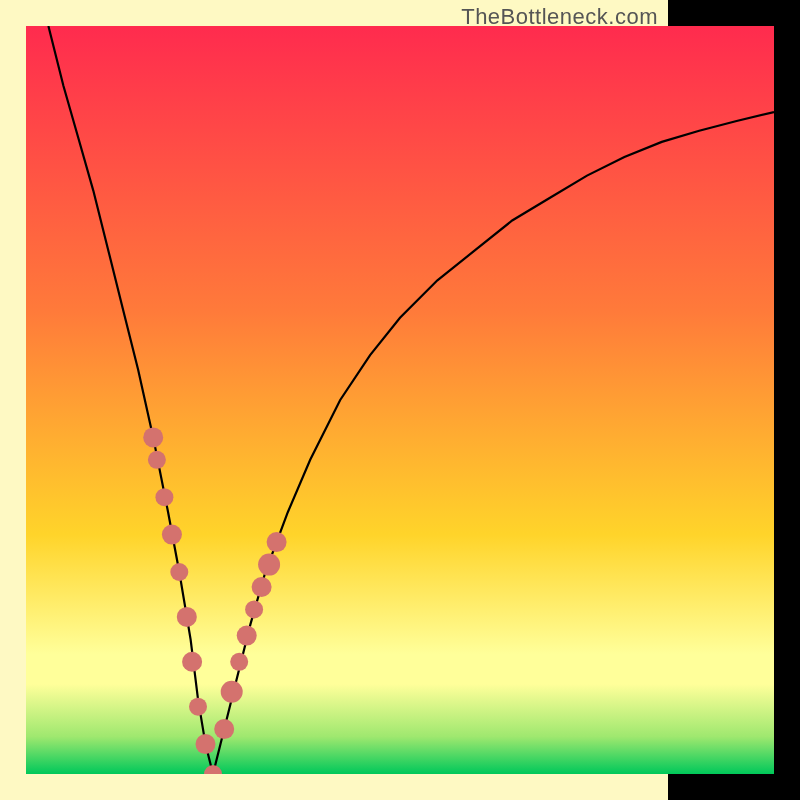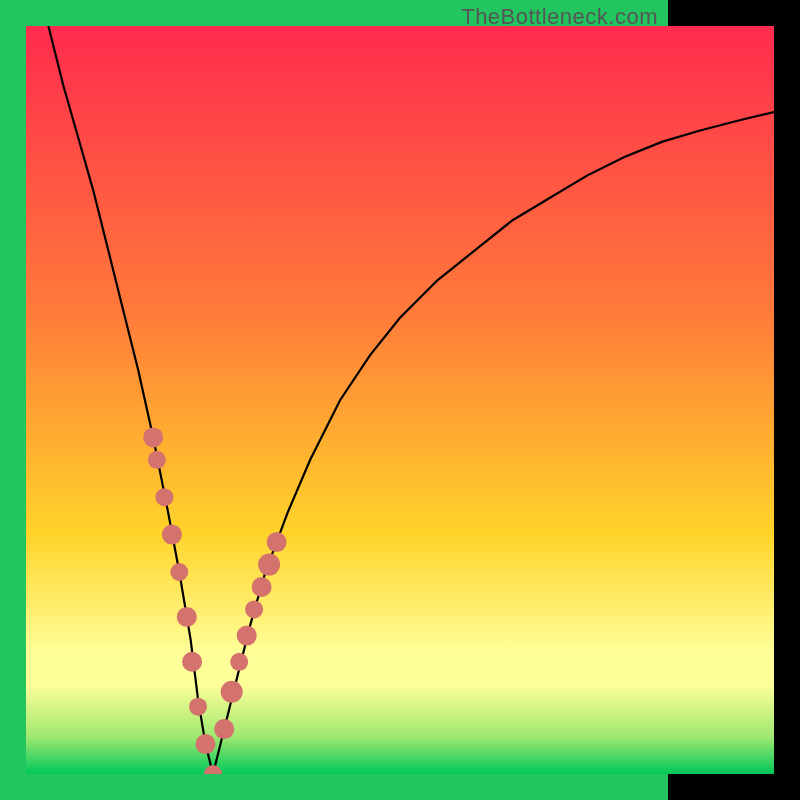--- a/index.html
+++ b/index.html
@@ -7,21 +7,21 @@
     padding: 0;
     width: 800px;
     height: 800px;
     background: #000;
     font-family: Arial, Helvetica, sans-serif;
   }
   .outer {
     position: relative;
     width: 668px;
     height: 800px;
-    background: #22c55e;
+    background: #fef9c3;
   }
   .watermark {
     position: absolute;
     top: 4px;
     right: 10px;
     color: #555;
     font-size: 22px;
     font-weight: 500;
     font-family: Arial, Helvetica, sans-serif;
     letter-spacing: 0.5px;

